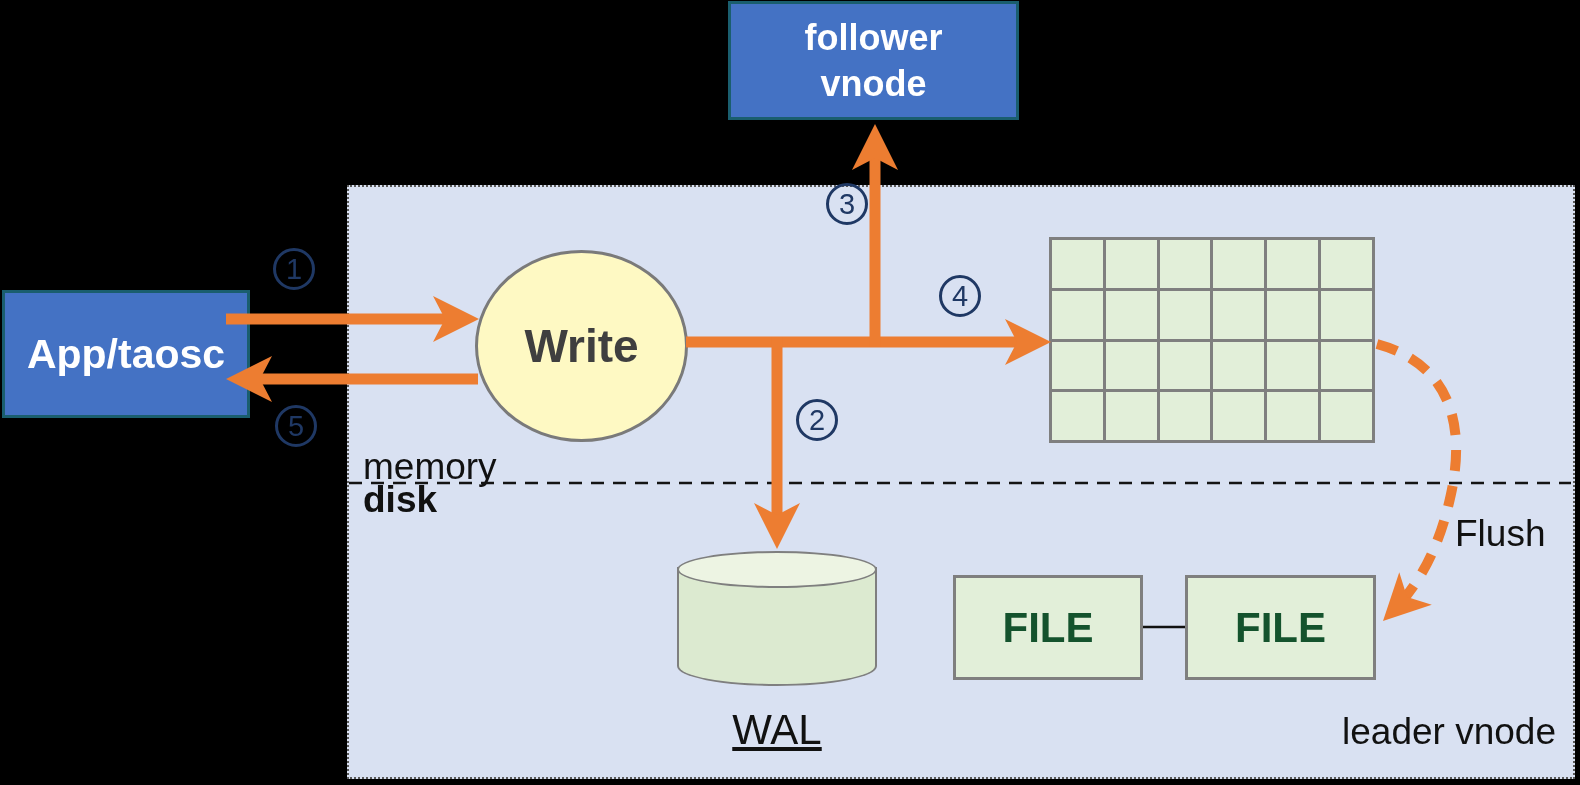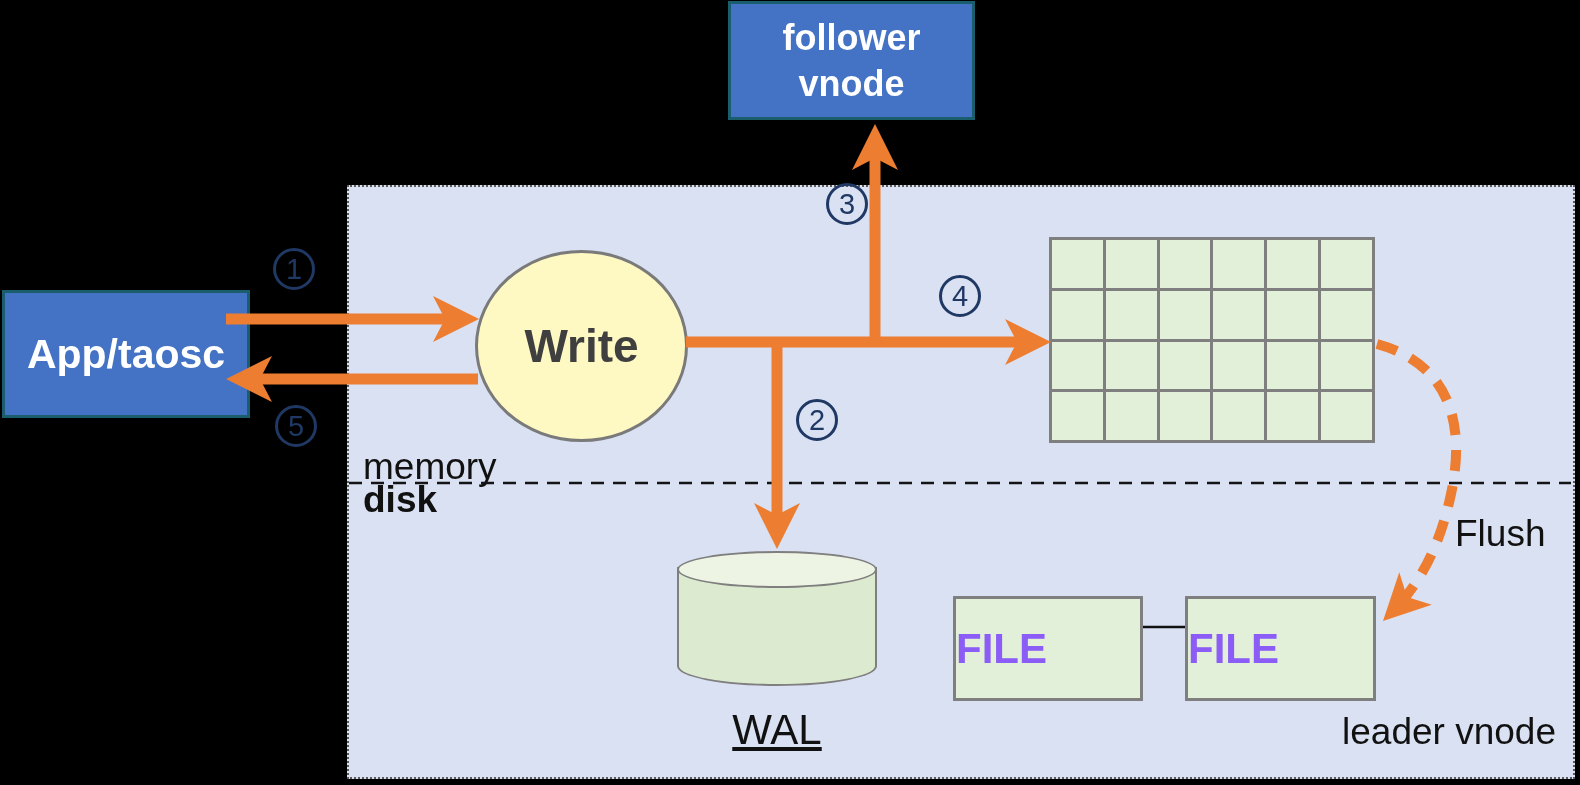--- a/index.html
+++ b/index.html
@@ -11,21 +11,21 @@
   .leader-box{
     position:absolute;left:347px;top:185px;width:1224px;height:590px;
     background:#d9e1f2;border:2px dotted #5a5a5a;
   }
   
   .blue-node{
     position:absolute;background:#4472c4;border:3px solid #1a5e6e;
     display:flex;align-items:center;justify-content:center;flex-direction:column;
     color:#fff;font-weight:bold;text-align:center;box-sizing:border-box;
   }
-  .follower{left:728px;top:1px;width:247px;height:119px;font-size:36px;line-height:46px;}
+  .follower{left:728px;top:1px;width:291px;height:119px;font-size:36px;line-height:46px;}
   .app{left:2px;top:290px;width:248px;height:128px;font-size:41px;}
   
   .write-circle{
     position:absolute;left:475px;top:250px;width:213px;height:192px;border-radius:50%;
     background:#fef9c3;border:3px solid #7a7a7a;box-sizing:border-box;
     display:flex;align-items:center;justify-content:center;
     font-size:46px;font-weight:bold;color:#3f3f3f;
   }
   
   .mem-grid{
@@ -38,24 +38,24 @@
     position:absolute;left:677px;top:567px;width:196px;height:117px;
     background:#dcead0;border:2px solid #7f7f7f;border-top:none;
     border-bottom-left-radius:100px 20px;border-bottom-right-radius:100px 20px;
   }
   .wal-top{
     position:absolute;left:677px;top:551px;width:196px;height:33px;
     background:#edf4e3;border:2px solid #7f7f7f;border-radius:50%;
   }
   
   .file-box{
-    position:absolute;top:596px;width:190px;height:105px;background:#e2efd9;
+    position:absolute;top:575px;width:190px;height:105px;background:#e2efd9;
     border:3px solid #7f7f7f;box-sizing:border-box;
-    display:flex;align-items:center;
-    font-size:42px;font-weight:bold;color:#8b5cf6;
+    display:flex;align-items:center;justify-content:center;
+    font-size:42px;font-weight:bold;color:#14532d;
   }
   .file-left{left:953px;}
   .file-right{left:1185px;width:191px;}
   
   .lbl{position:absolute;color:#111;z-index:4;text-align:center;}
   .lbl-memory{left:363px;top:446px;font-size:37px;}
   .lbl-disk{left:363px;top:479px;font-size:37px;font-weight:bold;}
   .lbl-wal{left:679px;top:706px;width:196px;text-align:center;font-size:42px;text-decoration:underline;}
   .lbl-leader{left:1256px;top:711px;width:300px;text-align:right;font-size:37px;}
   .lbl-flush{left:1455px;top:513px;font-size:37px;}

